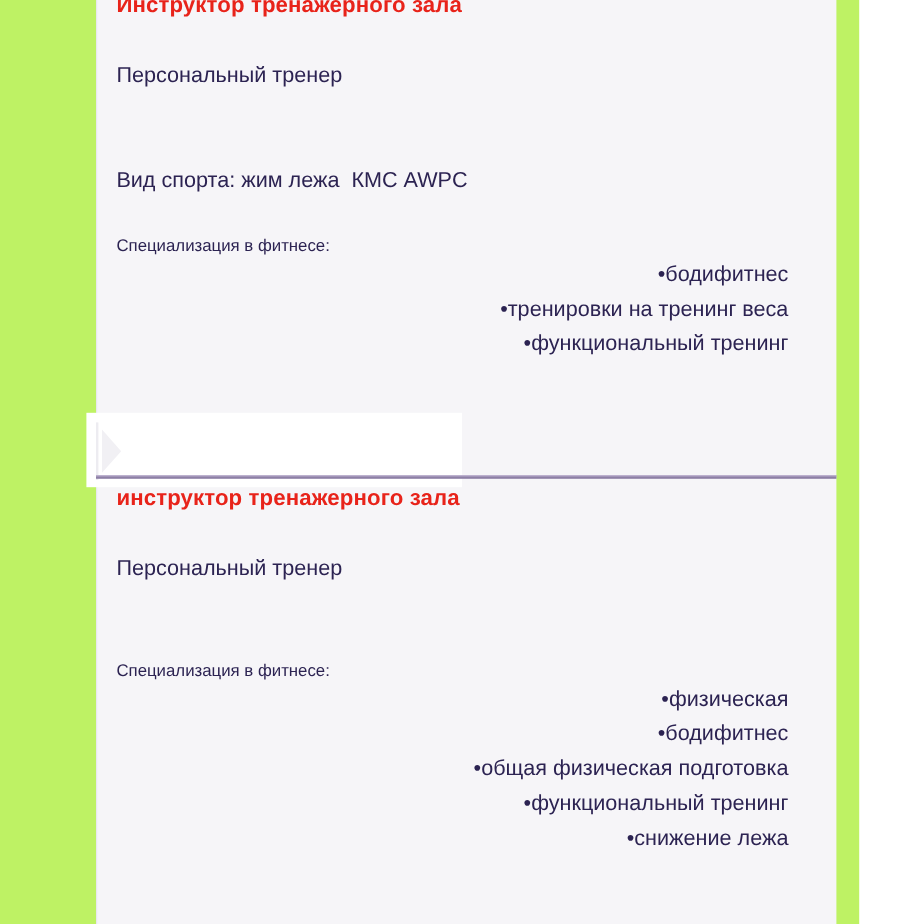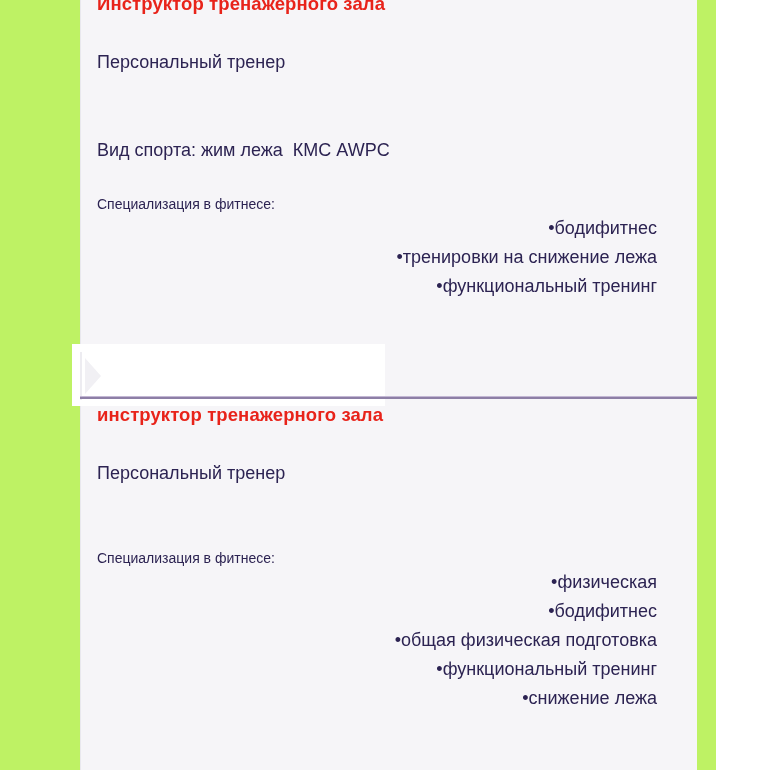--- a/index.html
+++ b/index.html
@@ -154,21 +154,21 @@
     <div class="spacer-md"></div>
 
     <p class="para">Вид спорта: жим лежа  КМС AWPC</p>
 
     <div class="spacer-md"></div>
 
     <p class="spec-head">Специализация в фитнесе:</p>
 
     <ul class="spec-list">
       <li><span class="bullet">•</span><span>бодифитнес</span></li>
-      <li><span class="bullet">•</span><span>тренировки на снижение лежа</span></li>
+      <li><span class="bullet">•</span><span>тренировки на тренинг веса</span></li>
       <li><span class="bullet">•</span><span>функциональный тренинг</span></li>
     </ul>
   </div>
 
   <div class="overlay-box"></div>
   <div class="rail"></div>
   <div class="triangle"></div>
 
   <div class="divider"></div>
 

